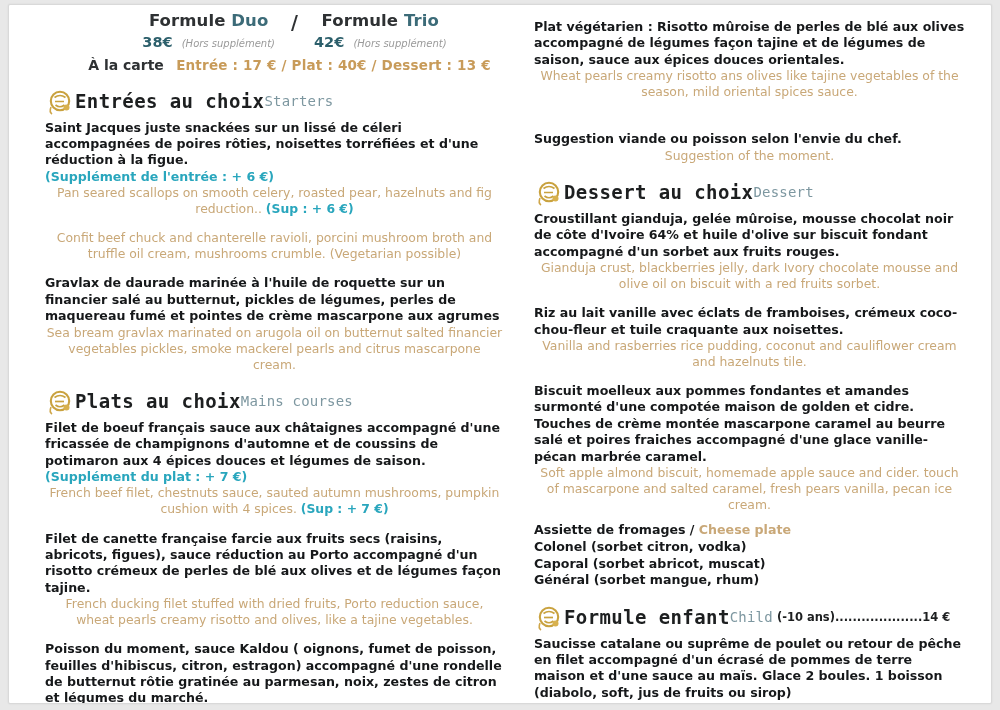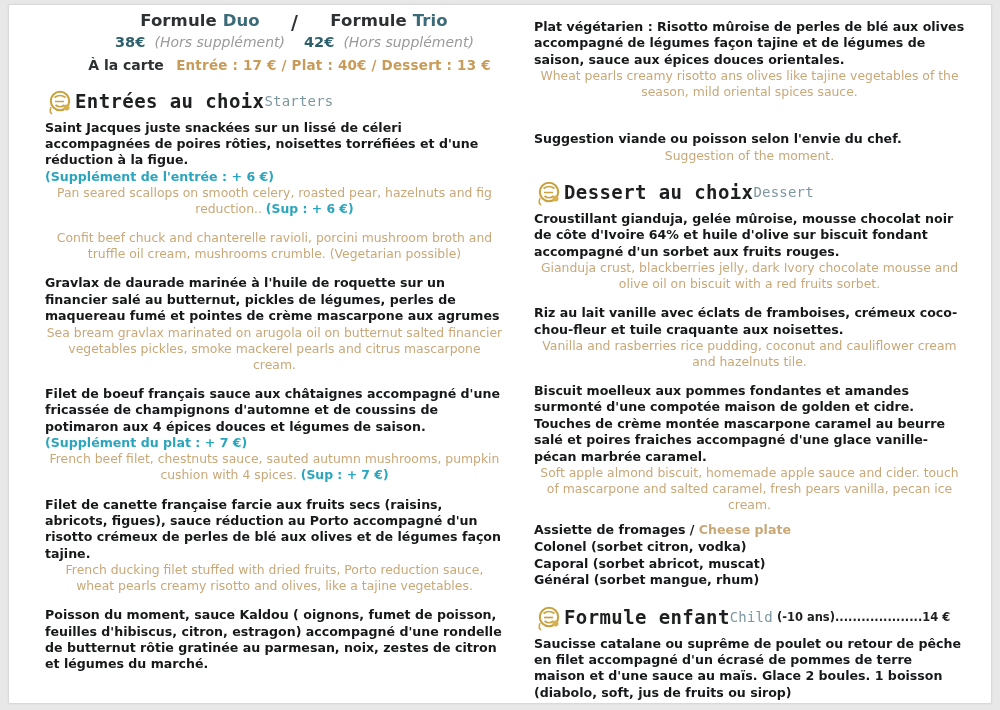--- a/index.html
+++ b/index.html
@@ -40,20 +40,21 @@
   .col-right {
     width: 474px;
     padding: 14px 26px 0 16px;
   }
 
   
   .formules {
     display: flex;
     justify-content: center;
     align-items: flex-start;
+    gap: 10px;
     padding-top: 2px;
     margin-left: 40px;
   }
   .formule-block { text-align: center; }
   .formule-title {
     font-size: 16.5px;
     font-weight: bold;
     color: #2e3133;
     letter-spacing: .1px;
     line-height: 1.25;
@@ -67,21 +68,21 @@
     white-space: nowrap;
   }
   .formule-price {
     font-weight: bold;
     color: #2c5f6b;
     font-size: 14.5px;
   }
   .formule-note {
     color: #9a9a9a;
     font-style: italic;
-    font-size: 14px;
+    font-size: 10px;
     margin-left: 5px;
   }
   .sep-bar {
     color: #2e3133;
     font-size: 19px;
     font-weight: bold;
     line-height: 1;
     padding: 2px 6px 0 6px;
   }
 
@@ -230,20 +231,34 @@
 
       <div class="dish">
         <p class="en">Confit beef chuck and chanterelle ravioli, porcini mushroom broth and truffle oil cream, mushrooms crumble. (Vegetarian possible)</p>
       </div>
 
       <div class="dish">
         <p class="fr">Gravlax de daurade marinée à l'huile de roquette sur un financier salé au butternut, pickles de légumes, perles de maquereau fumé et pointes de crème mascarpone aux agrumes</p>
         <p class="en">Sea bream gravlax marinated on arugola oil on butternut salted financier vegetables pickles, smoke mackerel pearls and citrus mascarpone cream.</p>
       </div>
 
+      <div class="section-head">
+        <svg class="emblem" viewBox="0 0 30 28">
+          <g fill="none" stroke="#c9a23f" stroke-width="2.1">
+            <circle cx="15" cy="14" r="9.2"></circle>
+            <path d="M9.5 10.5 Q15 6.5 20.5 10.5" stroke-width="1.7"></path>
+            <path d="M10 14.5 h9" stroke-width="1.7"></path>
+            <path d="M10.5 18 Q15 21.5 19.5 18" stroke-width="1.7"></path>
+          </g>
+          <circle cx="21.5" cy="20.5" r="3" fill="#d8b14e"></circle>
+          <path d="M6 20 Q4 25 7 27" stroke="#cfa64a" stroke-width="1.6" fill="none"></path>
+        </svg>
+        <span class="section-fr">Plats au choix</span>
+        <span class="section-en">Mains courses</span>
+      </div>
 
       <div class="dish">
         <p class="fr"><span>Filet de boeuf français sauce aux châtaignes accompagné d'une fricassée de champignons d'automne et de coussins de potimaron aux 4 épices douces et légumes de saison.</span><span class="sup">(Supplément du plat : + 7 €)</span></p>
         <p class="en"><span>French beef filet, chestnuts sauce, sauted autumn mushrooms, pumpkin cushion with 4 spices.</span> <span class="sup">(Sup : + 7 €)</span></p>
       </div>
 
       <div class="dish">
         <p class="fr">Filet de canette française farcie aux fruits secs (raisins, abricots, figues), sauce réduction au Porto accompagné d'un risotto crémeux de perles de blé aux olives et de légumes façon tajine.</p>
         <p class="en">French ducking filet stuffed with dried fruits, Porto reduction sauce, wheat pearls  creamy risotto and olives, like a tajine vegetables.</p>
       </div>

